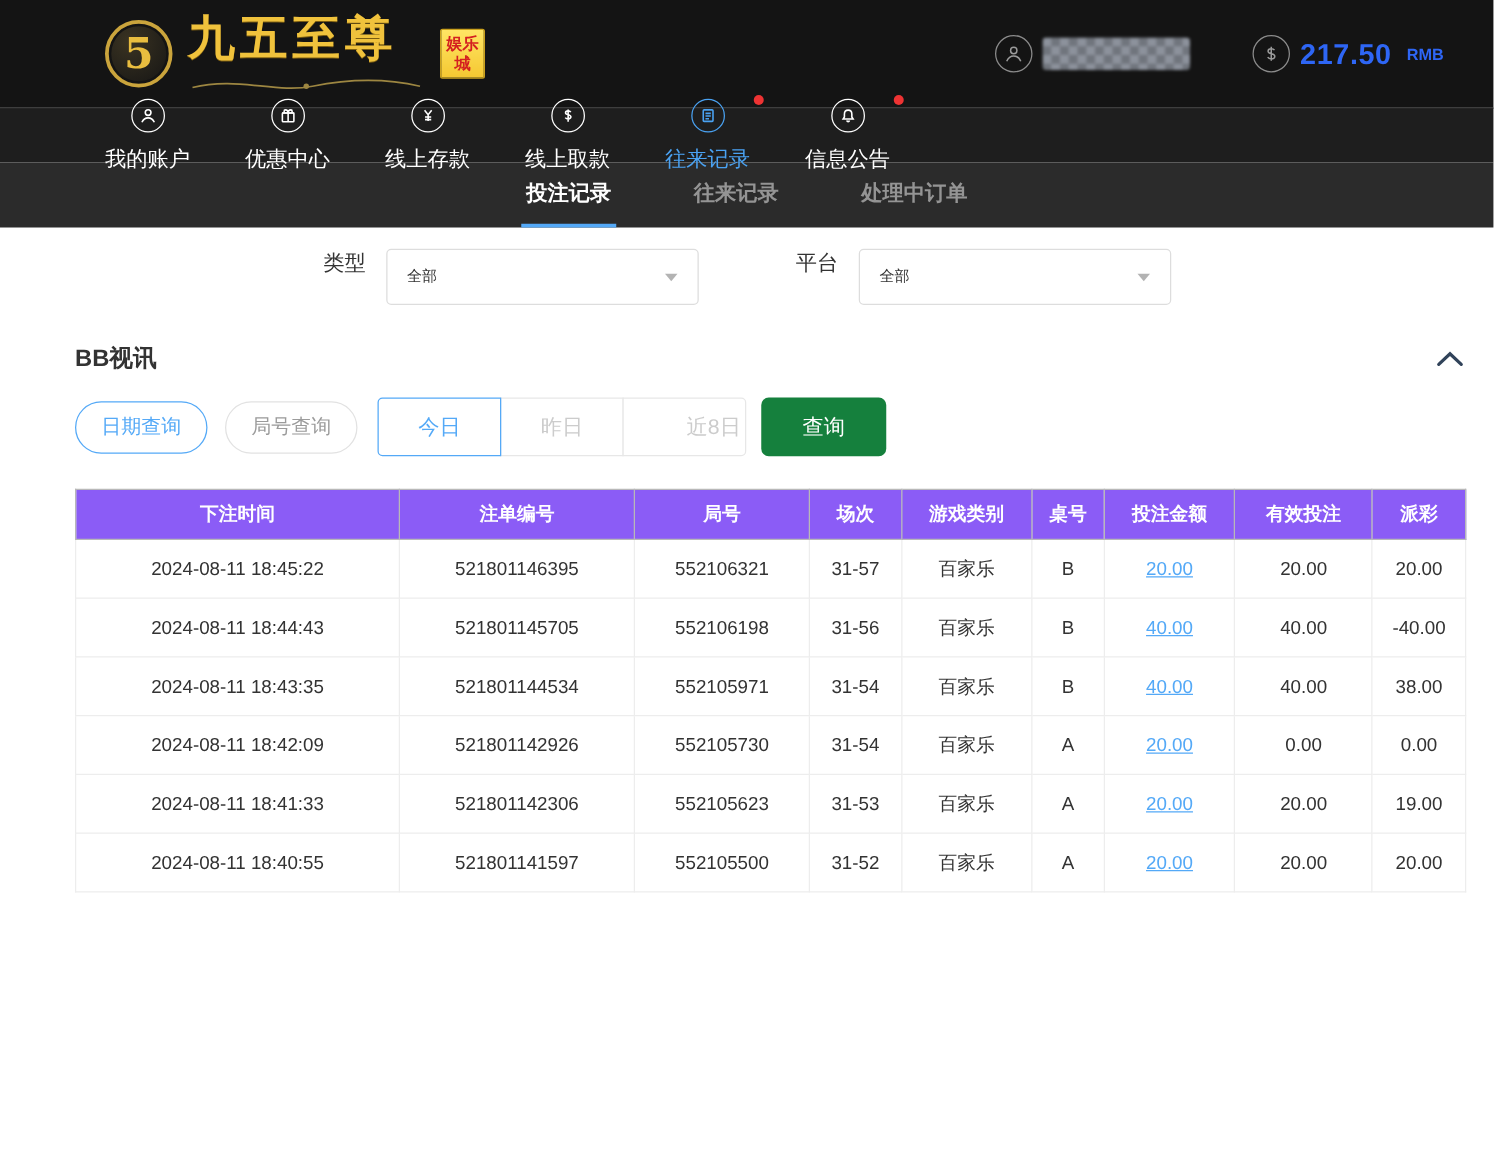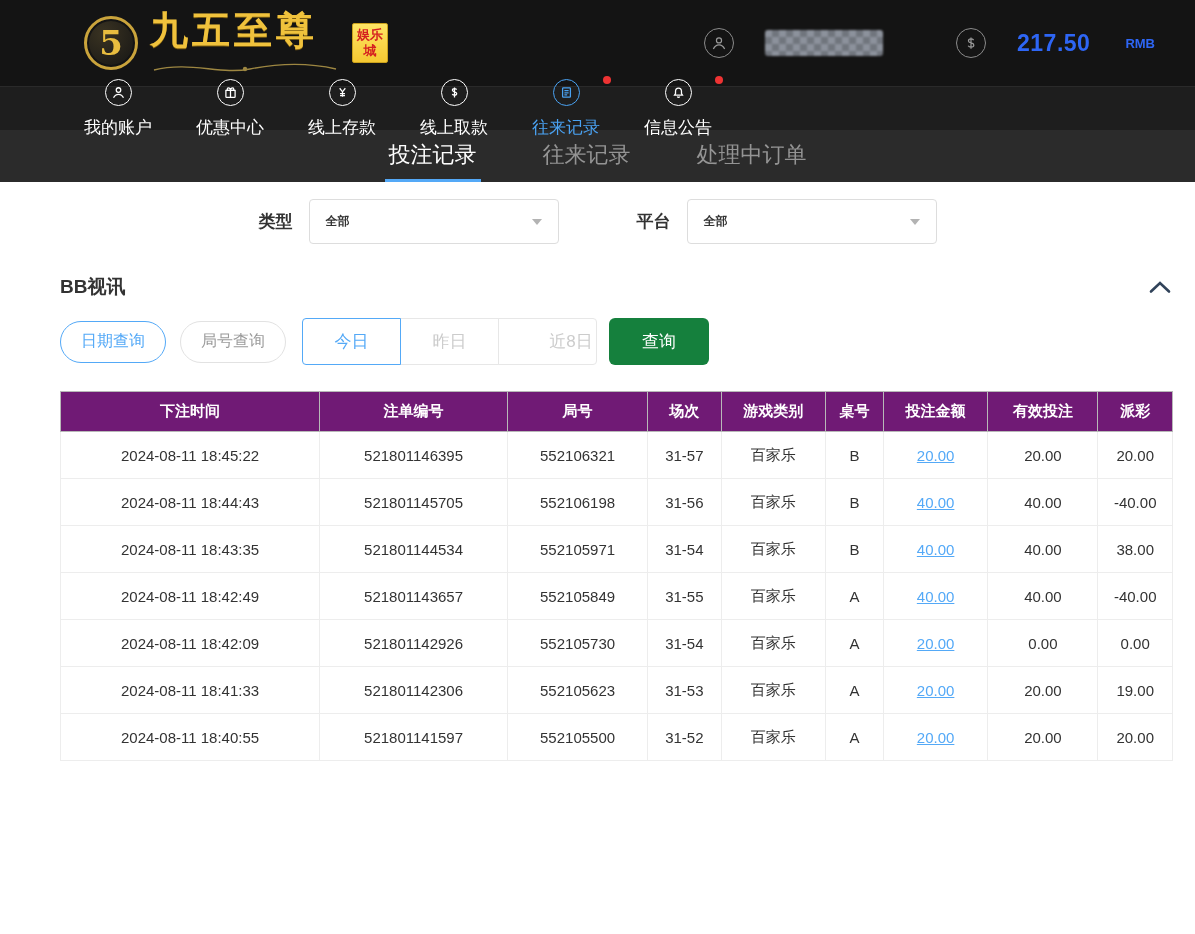--- a/index.html
+++ b/index.html
@@ -8,45 +8,45 @@
   .page { width:1195px; height:934px; overflow:hidden; background:#fff; }
 
   
   .topbar { height:86px; background:#141414; display:flex; align-items:center; justify-content:space-between; padding:0 40px 0 84px; }
   .logo { display:flex; align-items:center; gap:12px; position:relative; }
   .logo-coin { width:54px; height:54px; border-radius:50%; border:3px solid #caa43c; color:#e9bd3f; font-family:"DejaVu Serif",serif; font-size:34px; font-weight:bold; display:flex; align-items:center; justify-content:center; background:radial-gradient(circle at 35% 30%, #3a3télé, #1b1b1b); background:radial-gradient(circle at 35% 30%, #3a3322, #141414); box-shadow:0 0 0 2px #141414 inset; }
   .logo-text-wrap { display:flex; flex-direction:column; line-height:1;gap:12px; }
   .logo-text { color:#f0c23c; font-family:"DejaVu Serif","Liberation Serif",serif; font-size:38px; font-weight:bold; letter-spacing:4px; text-shadow:0 1px 0 #7a5c12; }
   .logo-flourish { margin-top:2px; opacity:.85; }
   .logo-tag { width:36px; background:linear-gradient(#ffe564,#f5c832); color:#d42020; font-size:13px; font-weight:bold; line-height:1.25; text-align:center; padding:3px 2px; border:1px solid #caa11c; border-radius:2px; }
-  .account { display:flex; align-items:center; gap:31px; }
+  .account { display:flex; align-items:center; gap:8px; }
   .icon-circle { width:30px; height:30px; border-radius:50%; border:1.5px solid #8b8b8b; color:#9a9a9a; display:flex; align-items:center; justify-content:center; flex:0 0 auto; }
   .icon-circle svg { width:18px; height:18px; }
   .blur-name { width:118px; height:26px; border-radius:3px; margin-right:42px;
     background: repeating-conic-gradient(#7b8089 0% 25%, #9aa0ab 25% 50%) 0 0/14px 14px, #6d7077;
     filter:blur(1.2px); opacity:.9; }
   .balance-val { color:#2e66f5; font-size:23px; font-weight:bold; letter-spacing:.5px; }
   .balance-cur { color:#2e66f5; font-size:13px; font-weight:bold; margin-left:4px; }
 
   
   .mainnav { height:44px; background:#1e1e1e; display:flex; align-items:center; gap:44px; padding-left:84px; border-top:1px solid #2a2a2a; }
   .nav-item { display:flex; align-items:center; gap:10px; color:#fff; font-size:17px; cursor:pointer; position:relative;flex-direction:column; }
   .nav-item.active { color:#4aa2f2; }
   .nav-ic { width:27px; height:27px; border-radius:50%; border:1.6px solid currentColor; display:flex; align-items:center; justify-content:center; }
   .nav-ic svg { width:17px; height:17px; }
   .nav-dot { position:absolute; top:-3px; right:-11px; width:8px; height:8px; background:#e33; border-radius:50%; }
 
   
   .subtabs { height:52px; background:#2b2b2b; display:flex; justify-content:center; gap:58px; }
-  .subtab { color:#949494; font-size:22px; line-height:49px; cursor:pointer; border-bottom:3px solid transparent; padding:0 4px; }
+  .subtab { color:#949494; font-size:17px; line-height:49px; cursor:pointer; border-bottom:3px solid transparent; padding:0 4px;font-weight:bold; }
   .subtab.active { color:#fff; border-bottom-color:#54a9f7; }
 
   
   .filter-row { display:flex; justify-content:center; align-items:center; gap:26px; padding:17px 0 16px; }
-  .filter-group { display:flex; align-items:center; gap:16px;font-weight:bold; }
+  .filter-group { display:flex; gap:16px; }
   .filter-label { font-size:17px; color:#333; }
   .select-box { width:250px; height:45px; border:1px solid #ddd; border-radius:4px; display:flex; align-items:center; justify-content:space-between; padding:0 16px; font-size:12px; color:#333; cursor:pointer; background:#fff; }
   .caret-down { width:0; height:0; border-left:5px solid transparent; border-right:5px solid transparent; border-top:6px solid #b3b3b3; }
   .filter-gap { width:26px; }
 
   
   .section-head { display:flex; justify-content:space-between; align-items:center; margin:14px 24px 18px 60px; }
   .section-title { font-size:19px; font-weight:bold; color:#333; }
   .collapse-btn { cursor:pointer; display:flex; align-items:center; }
   .collapse-btn svg { width:22px; height:14px; }
@@ -65,21 +65,21 @@
   .day-btn:last-child { border-radius:0 4px 4px 0;padding-left:47px; }
   .day-btn.active { border-color:#54a9f7; color:#54a9f7; position:relative; z-index:1; }
   .search-btn { margin-left:12px; width:100px; height:47px; background:#15803d; color:#fff; font-size:17px; border:none; border-radius:6px; display:flex; align-items:center; justify-content:center; cursor:pointer;font-family:Liberation Mono, monospace; }
 
   
   .tbl-wrap { margin:26px 22px 0 60px; }
   table { width:100%; border-collapse:collapse; table-layout:fixed; }
   .summary th { background:#eaeaea; color:#333; font-weight:400; font-size:16px; height:47px; border:1px solid #e0e0e0; }
   .summary td { background:#fff; color:#333; font-weight:bold; font-size:16px; height:49px; text-align:center; border:1px solid #ececec; }
   .main-tbl { margin-top:22px; }
-  .main-tbl th { background:#701a75; color:#fff; font-weight:bold; font-size:15px; height:40px; border:1px solid #b8b8b8; }
+  .main-tbl th { background:#8b5cf6; color:#fff; font-weight:bold; font-size:15px; height:40px; border:1px solid #b8b8b8; }
   .main-tbl td { background:#fff; color:#333; font-size:15px; height:47px; text-align:center; border:1px solid #ededed; }
   .bet-link { color:#54a9f7; text-decoration:underline; cursor:pointer; }
   .neg { color:#e23b3b; }
 </style>
 </head>
 <body>
 
 <div class="page">
 
   <header class="topbar">
@@ -268,31 +268,20 @@
             <td>521801144534</td>
             <td>552105971</td>
             <td>31-54</td>
             <td>百家乐</td>
             <td>B</td>
             <td><a class="bet-link">40.00</a></td>
             <td>40.00</td>
             <td>38.00</td>
           </tr>
           <tr>
-            <td>2024-08-11 18:42:49</td>
-            <td>521801143657</td>
-            <td>552105849</td>
-            <td>31-55</td>
-            <td>百家乐</td>
-            <td>A</td>
-            <td><a class="bet-link">40.00</a></td>
-            <td>40.00</td>
-            <td class="neg">-40.00</td>
-          </tr>
-          <tr>
             <td>2024-08-11 18:42:09</td>
             <td>521801142926</td>
             <td>552105730</td>
             <td>31-54</td>
             <td>百家乐</td>
             <td>A</td>
             <td><a class="bet-link">20.00</a></td>
             <td>0.00</td>
             <td>0.00</td>
           </tr>

